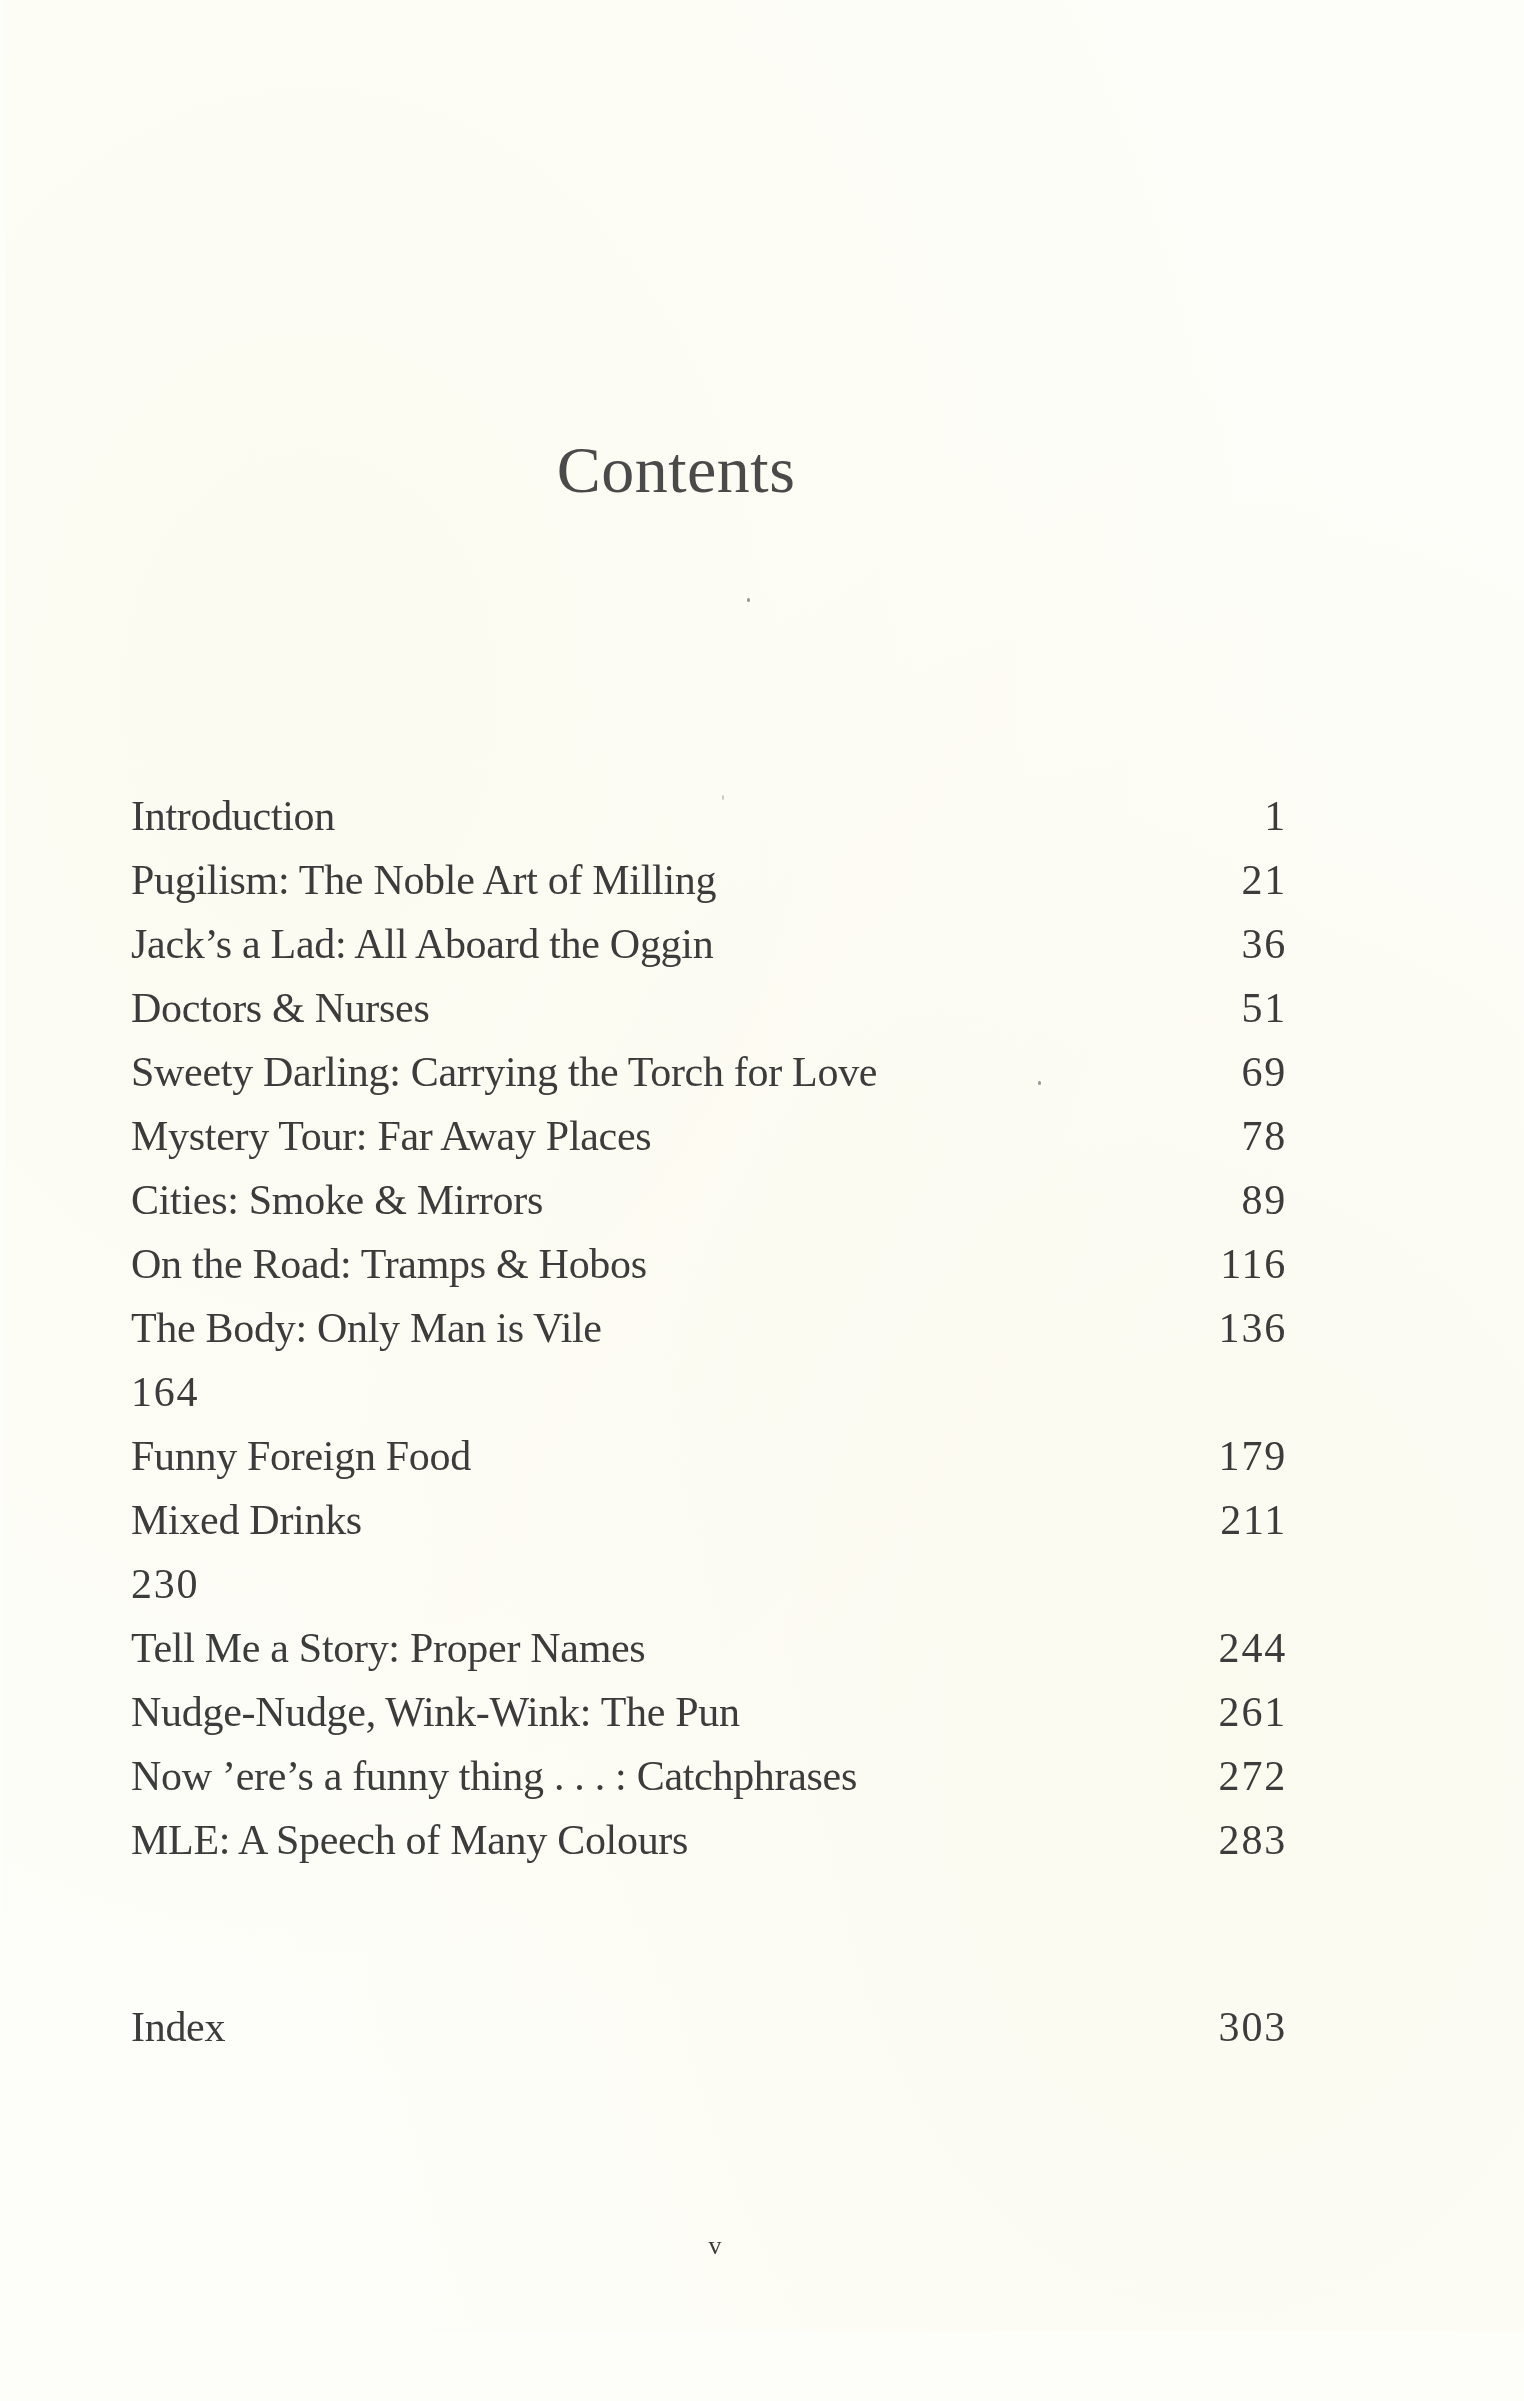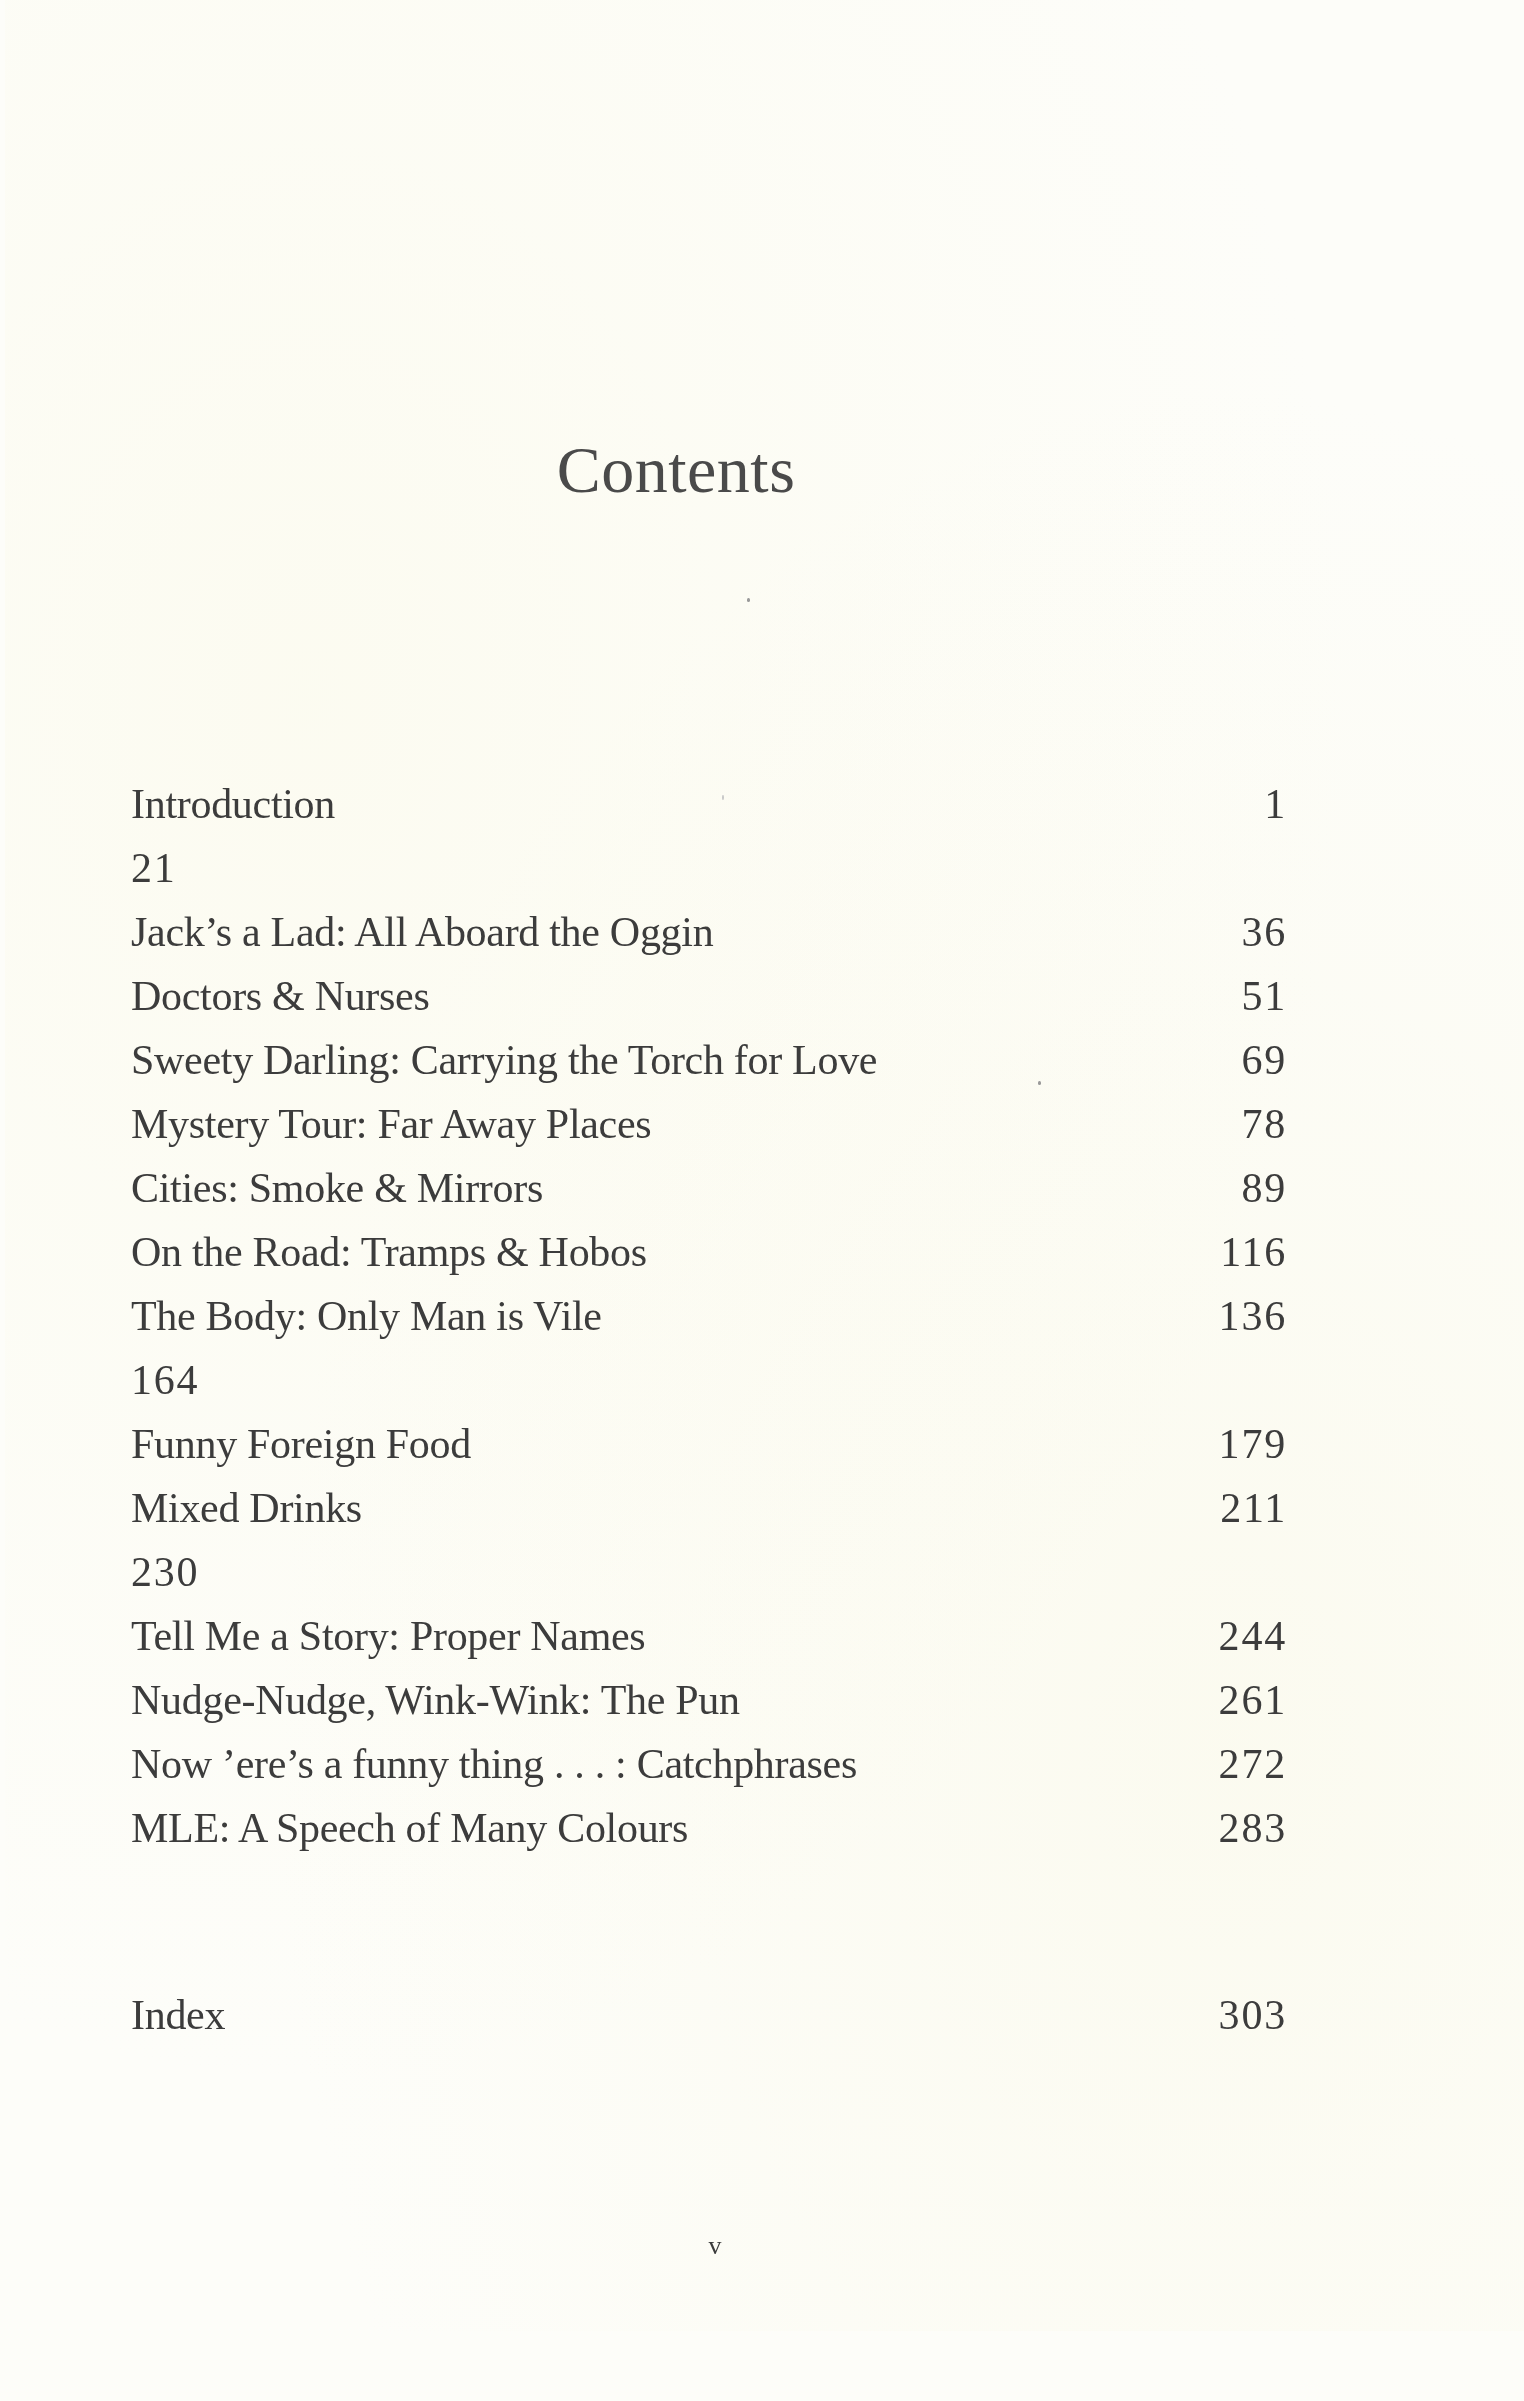--- a/index.html
+++ b/index.html
@@ -38,21 +38,21 @@
   }
   .toc {
     position: absolute;
     left: 126px;
     width: 1156px;
     top: 778px;
   }
   .row {
     display: flex;
     justify-content: space-between;
-    align-items: flex-start;
+    align-items: flex-end;
     height: 64px;
     font-size: 42px;
     line-height: 52px;
     color: #3c3c3c;
   }
   .row .label {
     white-space: nowrap;
     letter-spacing: -0.3px;
   }
   .row .num {
@@ -88,20 +88,21 @@
 <div class="page">
 
   <div class="title">Contents</div>
 
   <div class="toc">
     <div class="row">
       <span class="label">Introduction</span>
       <span class="num">1</span>
     </div>
     <div class="row">
+      <span class="label">Pugilism: The Noble Art of Milling</span>
       <span class="num">21</span>
     </div>
     <div class="row">
       <span class="label">Jack’s a Lad: All Aboard the Oggin</span>
       <span class="num">36</span>
     </div>
     <div class="row">
       <span class="label">Doctors &amp; Nurses</span>
       <span class="num">51</span>
     </div>

